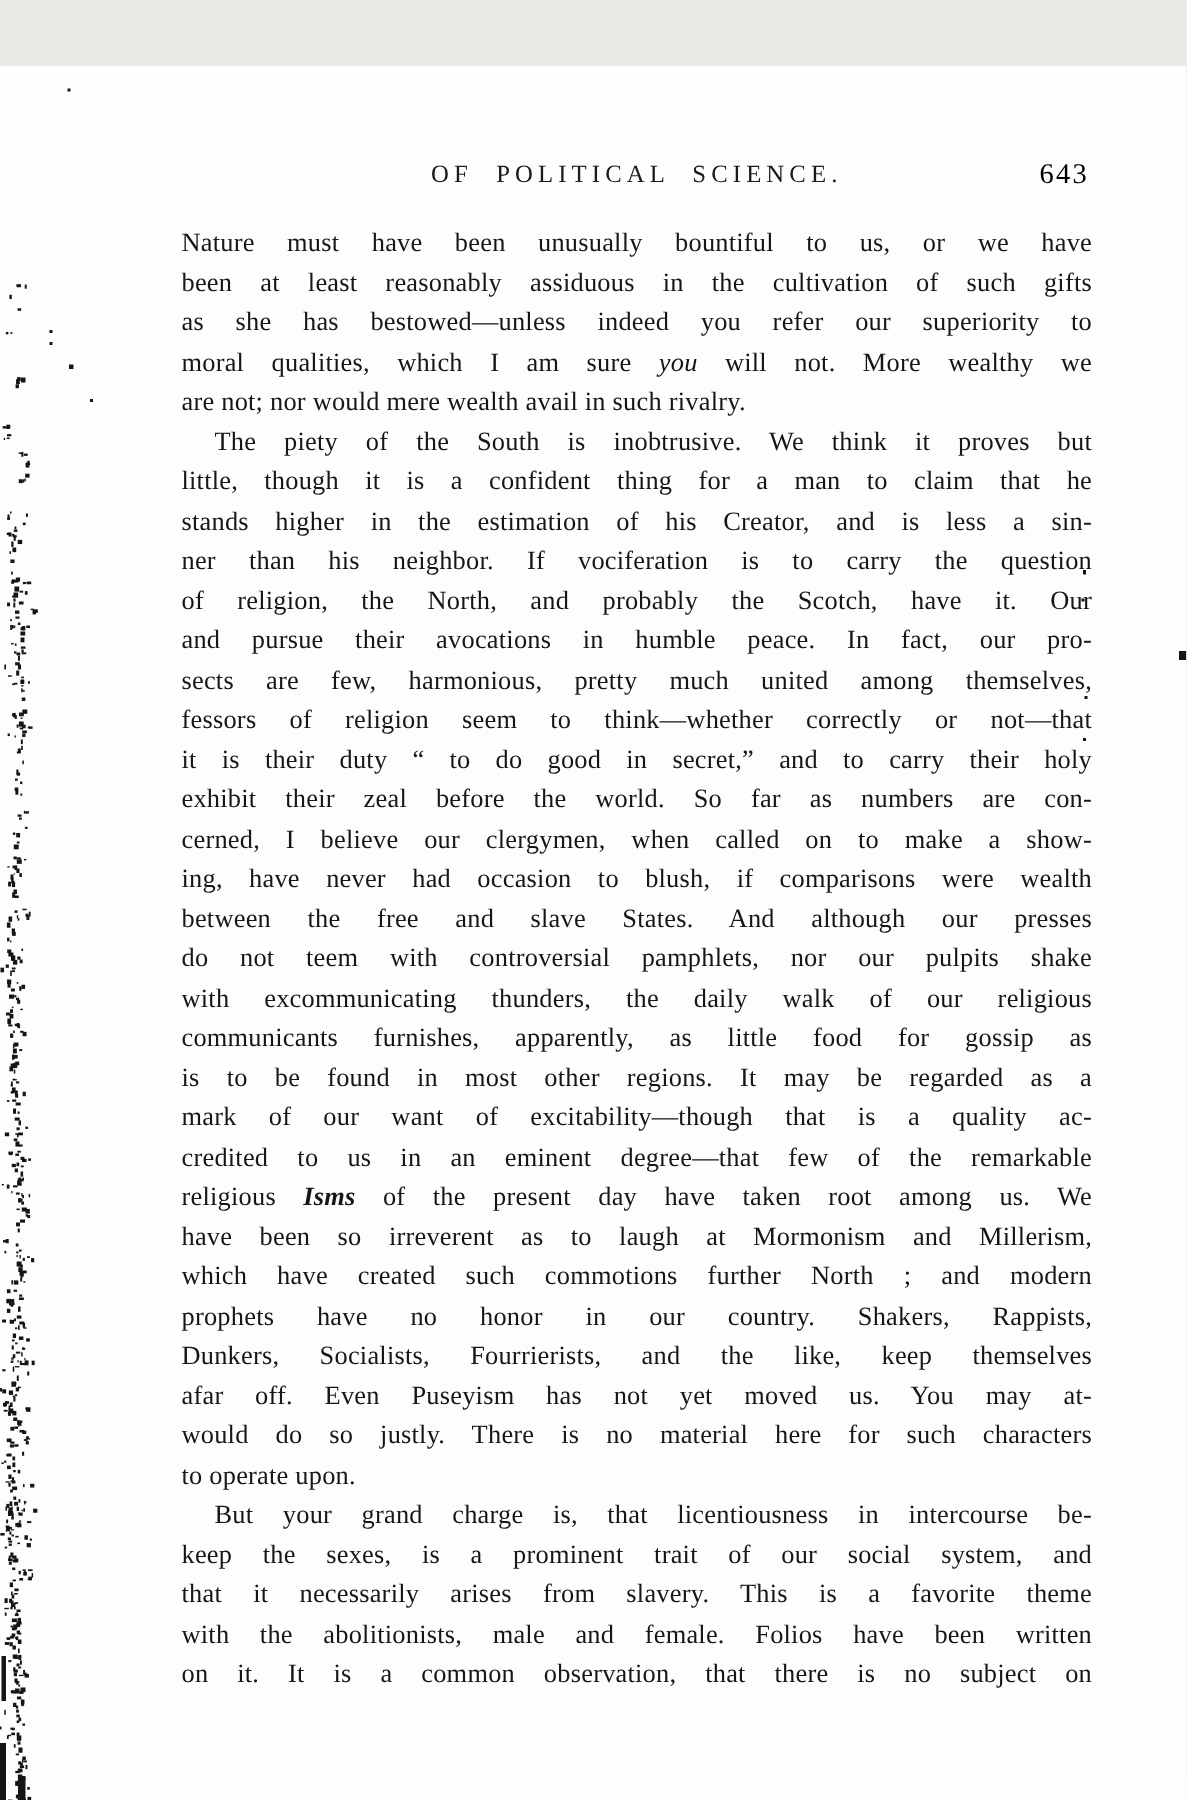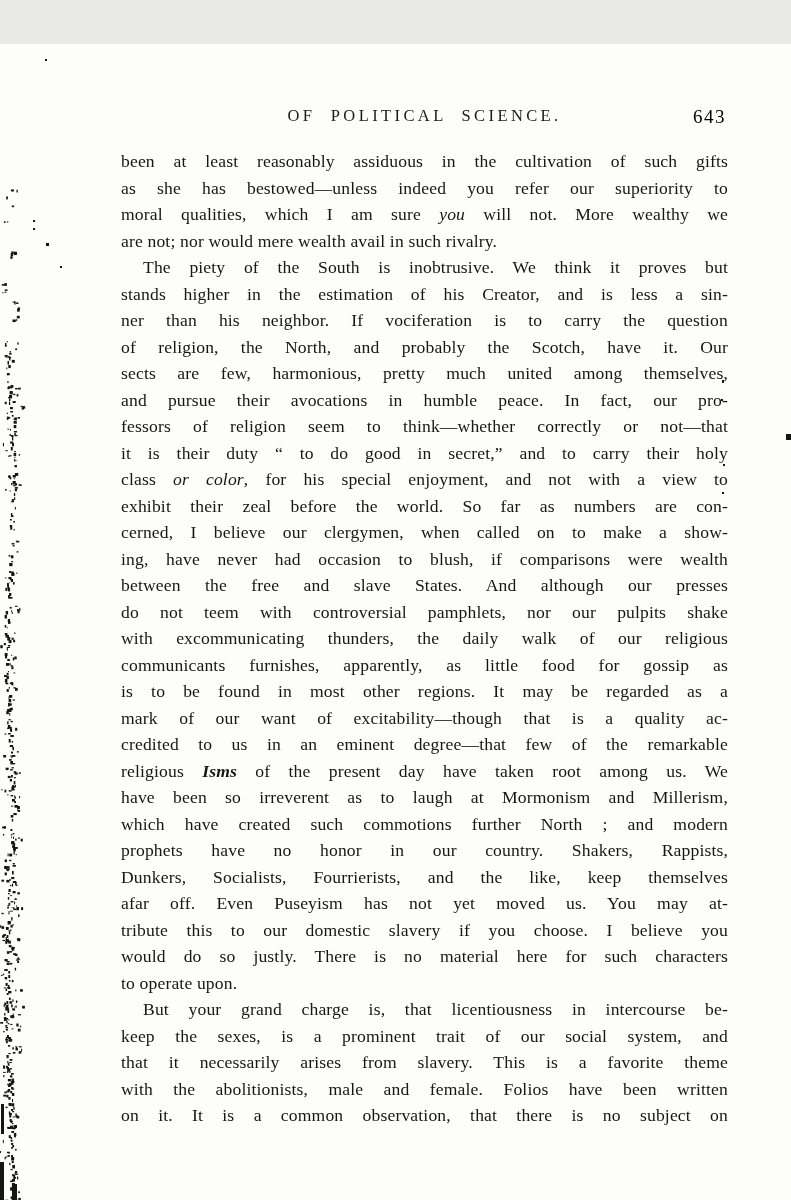--- a/index.html
+++ b/index.html
@@ -703,52 +703,52 @@
       </g>
     </svg>
 
   <div class="running-header">
     <span class="header-title">OF POLITICAL SCIENCE.</span>
     <span class="page-number">643</span>
   </div>
 
   <div class="text-column">
       <div class="paragraph">
+        <div class="line"><span>Nature must have been unusually bountiful to us, or we have</span></div>
         <div class="line"><span>been at least reasonably assiduous in the cultivation of such gifts</span></div>
         <div class="line"><span>as she has bestowed—unless indeed you refer our superiority to</span></div>
         <div class="line"><span>moral qualities, which I am sure </span><span class="it">you</span><span> will not.  More wealthy we</span></div>
         <div class="line flush"><span>are not; nor would mere wealth avail in such rivalry.</span></div>
       </div>
       <div class="paragraph">
         <div class="line indent"><span>The piety of the South is inobtrusive.  We think it proves but</span></div>
+        <div class="line"><span>little, though it is a confident thing for a man to claim that he</span></div>
         <div class="line"><span>stands higher in the estimation of his Creator, and is less a sin-</span></div>
         <div class="line"><span>ner than his neighbor.  If vociferation is to carry the question</span></div>
         <div class="line"><span>of religion, the North, and probably the Scotch, have it.  Our</span></div>
+        <div class="line"><span>and pursue their avocations in humble peace.  In fact, our pro-</span></div>
         <div class="line"><span>sects are few, harmonious, pretty much united among themselves,</span></div>
-        <div class="line"><span>and pursue their avocations in humble peace.  In fact, our pro-</span></div>
         <div class="line"><span>fessors of religion seem to think—whether correctly or not—that</span></div>
         <div class="line"><span>it is their duty “ to do good in secret,” and to carry their holy</span></div>
-        <div class="line"><span>class </span><span class="it">or color</span><span>, for his special enjoyment, and not with a view to</span></div>
         <div class="line"><span>exhibit their zeal before the world.  So far as numbers are con-</span></div>
         <div class="line"><span>cerned, I believe our clergymen, when called on to make a show-</span></div>
         <div class="line"><span>ing, have never had occasion to blush, if comparisons were wealth</span></div>
         <div class="line"><span>between the free and slave States.  And although our presses</span></div>
         <div class="line"><span>do not teem with controversial pamphlets, nor our pulpits shake</span></div>
         <div class="line"><span>with excommunicating thunders, the daily walk of our religious</span></div>
         <div class="line"><span>communicants furnishes, apparently, as little food for gossip as</span></div>
         <div class="line"><span>is to be found in most other regions.  It may be regarded as a</span></div>
         <div class="line"><span>mark of our want of excitability—though that is a quality ac-</span></div>
         <div class="line"><span>credited to us in an eminent degree—that few of the remarkable</span></div>
         <div class="line"><span>religious </span><span class="bi">Isms</span><span> of the present day have taken root among us.  We</span></div>
         <div class="line"><span>have been so irreverent as to laugh at Mormonism and Millerism,</span></div>
         <div class="line"><span>which have created such commotions further North ; and modern</span></div>
         <div class="line"><span>prophets have no honor in our country.  Shakers, Rappists,</span></div>
         <div class="line"><span>Dunkers, Socialists, Fourrierists, and the like, keep themselves</span></div>
         <div class="line"><span>afar off.  Even Puseyism has not yet moved us.  You may at-</span></div>
-        <div class="line"><span>tribute this to our domestic slavery if you choose.  I believe you</span></div>
         <div class="line"><span>would do so justly.  There is no material here for such characters</span></div>
         <div class="line flush"><span>to operate upon.</span></div>
       </div>
       <div class="paragraph">
         <div class="line indent"><span>But your grand charge is, that licentiousness in intercourse be-</span></div>
         <div class="line"><span>keep the sexes, is a prominent trait of our social system, and</span></div>
         <div class="line"><span>that it necessarily arises from slavery.  This is a favorite theme</span></div>
         <div class="line"><span>with the abolitionists, male and female.  Folios have been written</span></div>
         <div class="line"><span>on it.  It is a common observation, that there is no subject on</span></div>
       </div>

